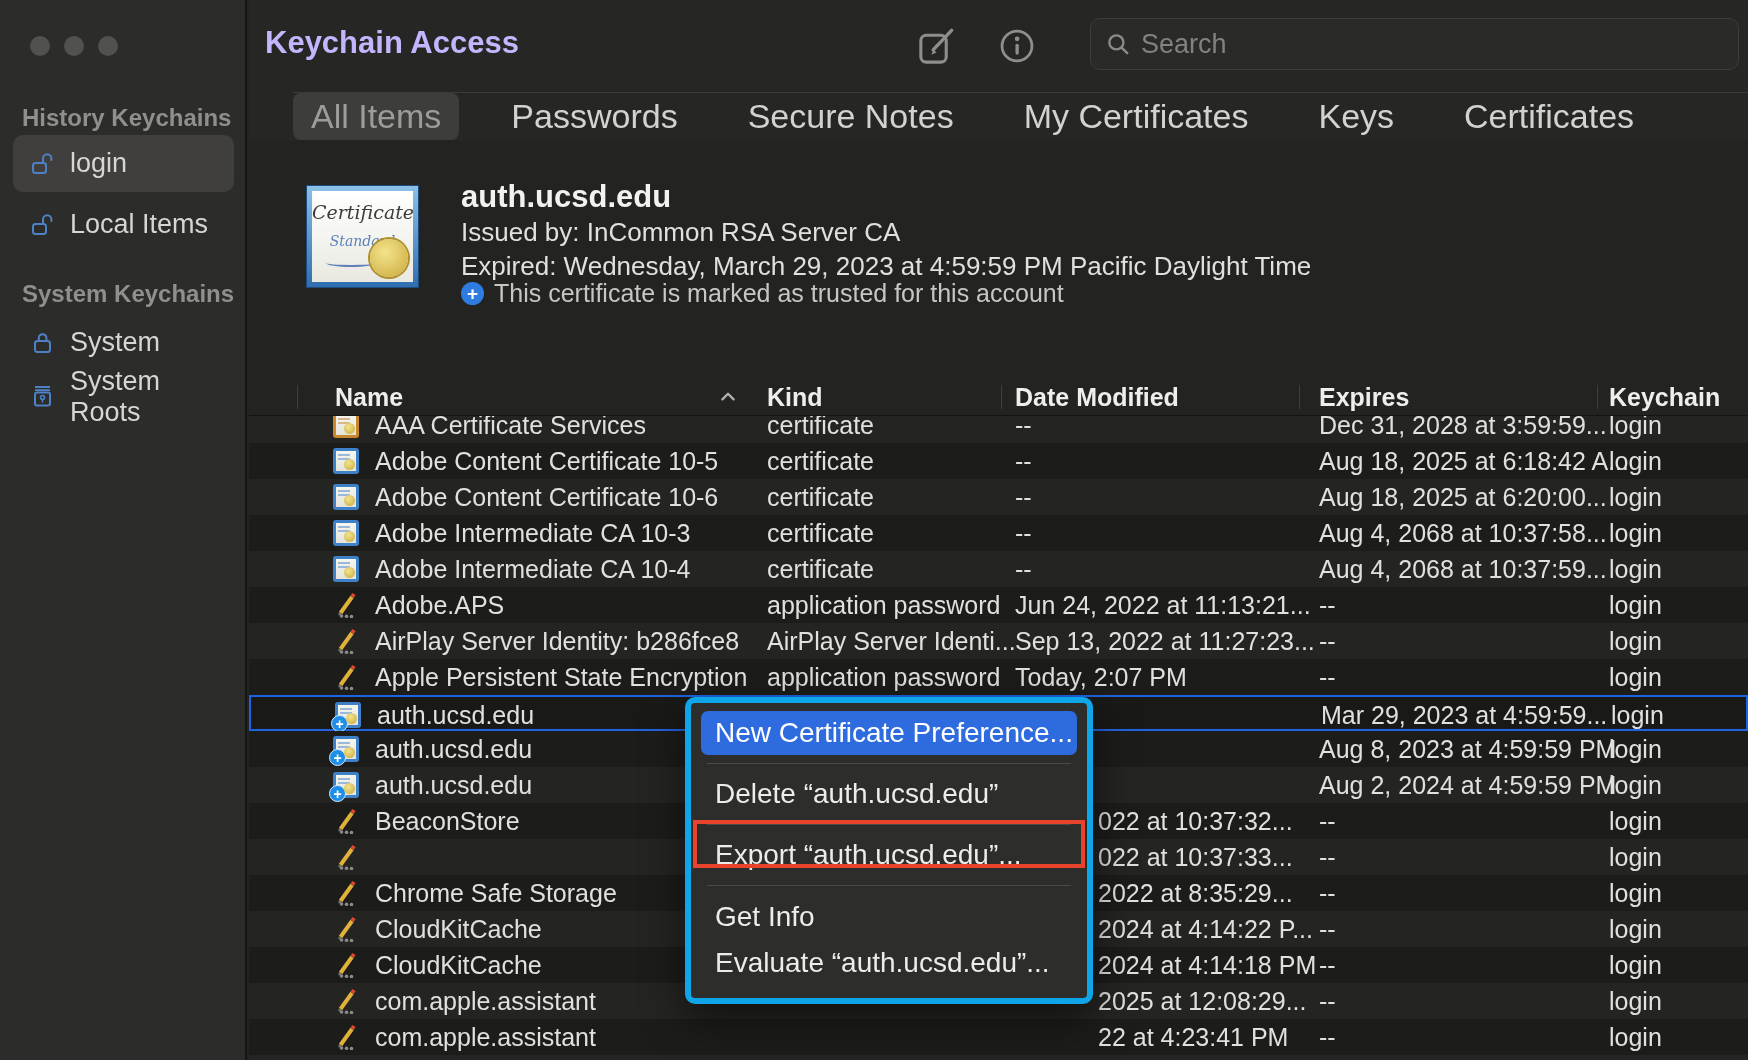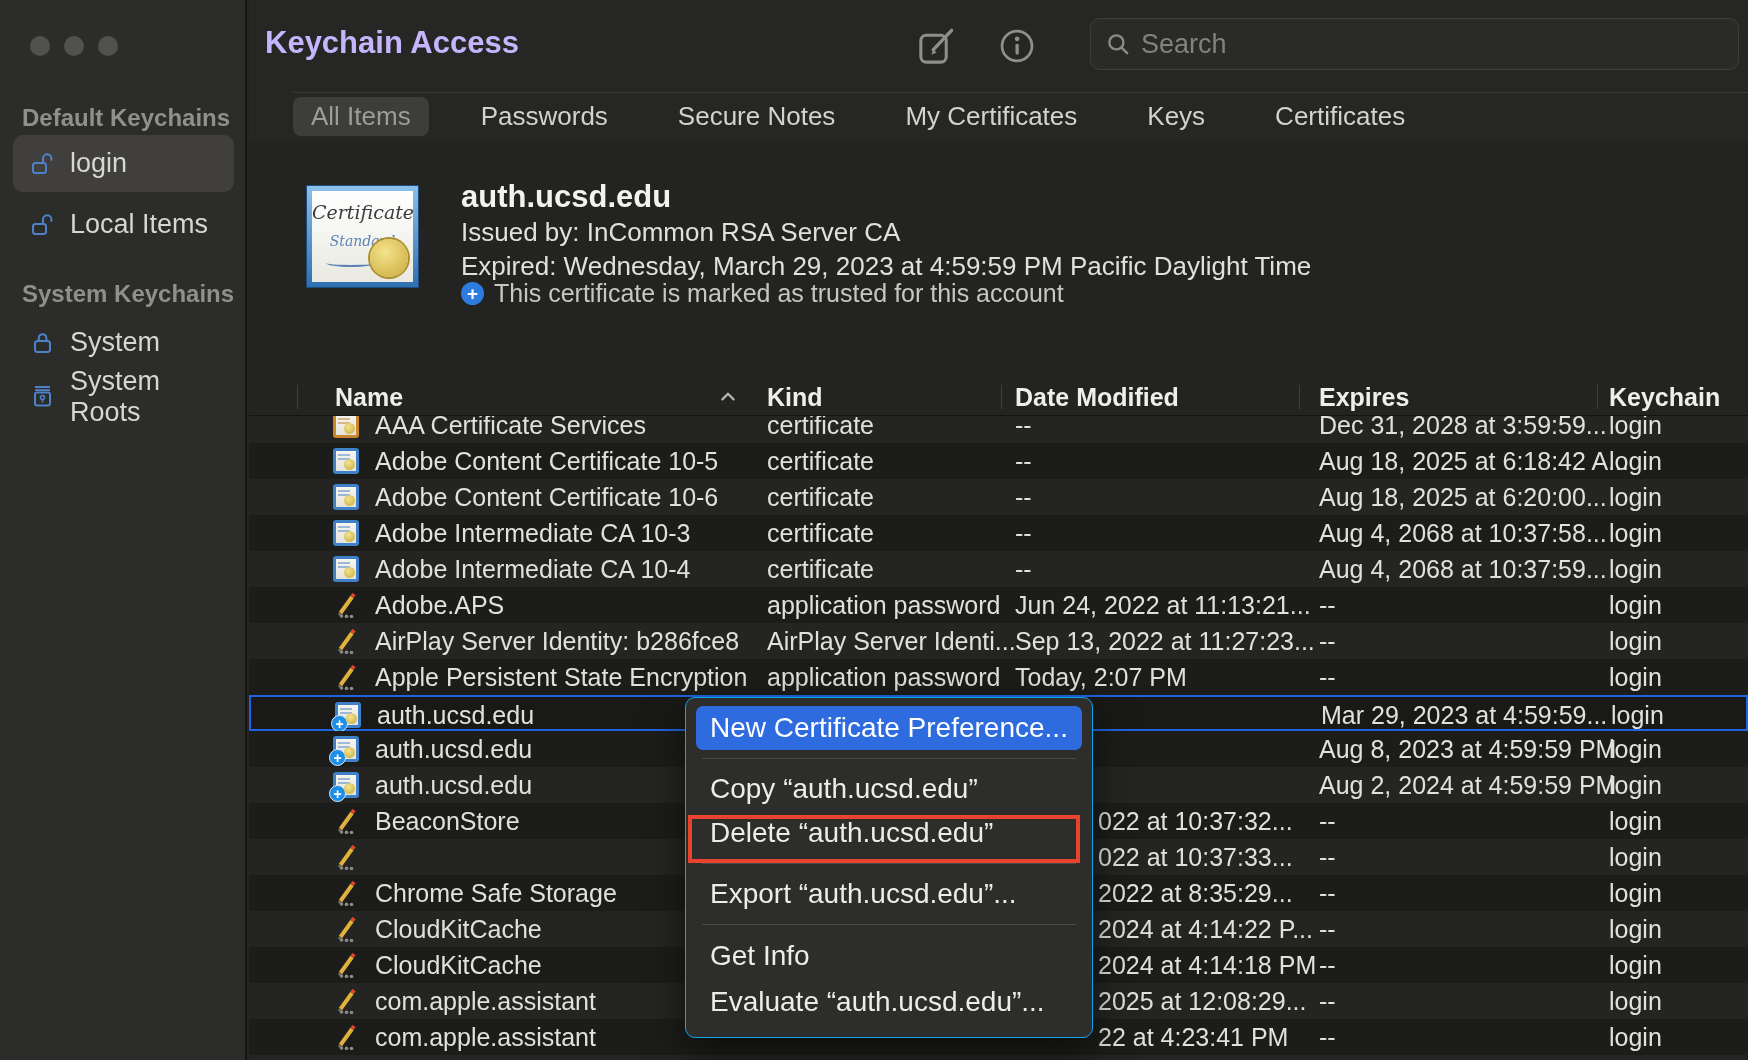--- a/index.html
+++ b/index.html
@@ -28,21 +28,21 @@
   .search-box { position:absolute; left:841px; top:18px; width:649px; height:52px;
     border:1.5px solid #3e3e3c; border-radius:10px; background:#2a2a28;
     display:flex; align-items:center; padding:0 14px; gap:10px; }
   .search-box input { flex:1; background:transparent; border:none; outline:none;
     font-size:27px; color:#d0d0ce; font-family:inherit; }
   .search-box input::placeholder { color:#82827f; }
 
   .tabbar { position:absolute; left:0; right:0; top:92px; height:49px; background:#262624;
     display:flex; align-items:center; gap:34px; padding-left:44px; }
   .tabbar::before { content:""; position:absolute; top:0; left:44px; right:0; height:1px; background:#3a3a38; }
-  .tab { font-size:26px; color:#d2d2d0; padding:4px 18px; border-radius:8px; }
+  .tab { font-size:34px; color:#d2d2d0; padding:4px 18px; border-radius:8px; }
   .tab.selected { background:#3d3d3b; color:#9c9c9a; }
 
   .content { position:absolute; left:0; right:0; top:141px; bottom:0; background:#232321; }
 
   
   .big-cert { position:absolute; left:57px; top:44px; width:113px; height:103px;
     background:linear-gradient(#8cc0e8,#2f6fb0); padding:5px; border:1px solid #1d4b7e; }
   .big-cert .inner { width:100%; height:100%; background:linear-gradient(#ffffff,#e9e9e1);
     position:relative; overflow:hidden; }
   .big-cert .word { position:absolute; left:0; right:0; top:10px; text-align:center;
@@ -88,41 +88,41 @@
   .ic-cert::after, .ic-cert-gold::after { content:""; position:absolute; right:1px; bottom:1px; width:11px; height:11px;
     border-radius:50%; background:radial-gradient(circle at 40% 35%, #f4e48c, #c9a83b); }
   .ic-cert-gold { border-color:#c8872c; }
   .ic-cert-gold::before { background:repeating-linear-gradient(#d8b888 0 2px, transparent 2px 4px); }
   .plus { position:absolute; left:-7px; bottom:-7px; width:17px; height:17px; border-radius:50%;
     background:#1e8ee8; border:1px solid #d8e8f8; color:#fff; font-size:14px; font-weight:700;
     display:flex; align-items:center; justify-content:center; line-height:1; }
 
   
   .menu { position:absolute; left:685px; top:697px; width:408px; background:#2d2d2b;
-    border:1px solid #0ea5e9; border-radius:10px; padding:8px 0 12px 0;
+    border:6px solid #0ea5e9; border-radius:10px; padding:8px 0 12px 0;
     box-shadow:0 14px 40px rgba(0,0,0,0.55); z-index:50; }
   .menu-item { height:44px; line-height:44px; margin:0 10px; padding:0 14px; border-radius:7px;
     font-size:28px; color:#ececea; white-space:nowrap; }
   .menu-item.tall { height:46px; line-height:46px; }
   .menu-item.highlighted { background:#2e6bde; color:#ffffff; }
   .menu-sep { height:1px; background:#4a4a48; margin:8px 16px; }
   .red-annot { position:absolute; left:2px; top:117px; width:392px; height:48px;
     border:4px solid #e8432c; z-index:60; }
 </style>
 </head>
 <body>
 
 <div class="sidebar">
   <div class="traffic">
     <div class="dot"></div>
     <div class="dot"></div>
     <div class="dot"></div>
   </div>
   <div id="sidebar-sections">
-      <div class="side-header" style="top: 104px;">Default Keychains</div>
+      <div class="side-header" style="top: 104px;">History Keychains</div>
       <div class="side-item selected" style="top: 135px;">
         <span style="display:flex">
           <svg viewBox="0 0 26 26" fill="none">
             <rect x="3" y="12" width="13" height="10" rx="2.5" stroke="#4d82c8" stroke-width="2"></rect>
             <path d="M13 12 V7.5 a4.2 4.2 0 0 1 8.4 0 V9" stroke="#4d82c8" stroke-width="2" stroke-linecap="round"></path>
           </svg>
         </span>
         <span>login</span>
       </div>
       <div class="side-item" style="top: 196px;">
@@ -454,21 +454,20 @@
           <span class="cell c-exp"></span>
           <span class="cell c-key"></span>
         </div>
       </div>
   </div>
 </div>
 
 <div class="menu" id="menu">
     <div class="menu-item highlighted">New Certificate Preference...</div>
     <div class="menu-sep"></div>
-    <div class="menu-item">Copy “auth.ucsd.edu”</div>
     <div class="menu-item">Delete “auth.ucsd.edu”</div>
     <div class="menu-sep"></div>
     <div class="menu-item">Export “auth.ucsd.edu”...</div>
     <div class="menu-sep"></div>
     <div class="menu-item tall">Get Info</div>
     <div class="menu-item tall">Evaluate “auth.ucsd.edu”...</div>
     <div class="red-annot" style="border-color: rgb(232, 67, 44);"></div>
   </div>
 
 </body></html>

